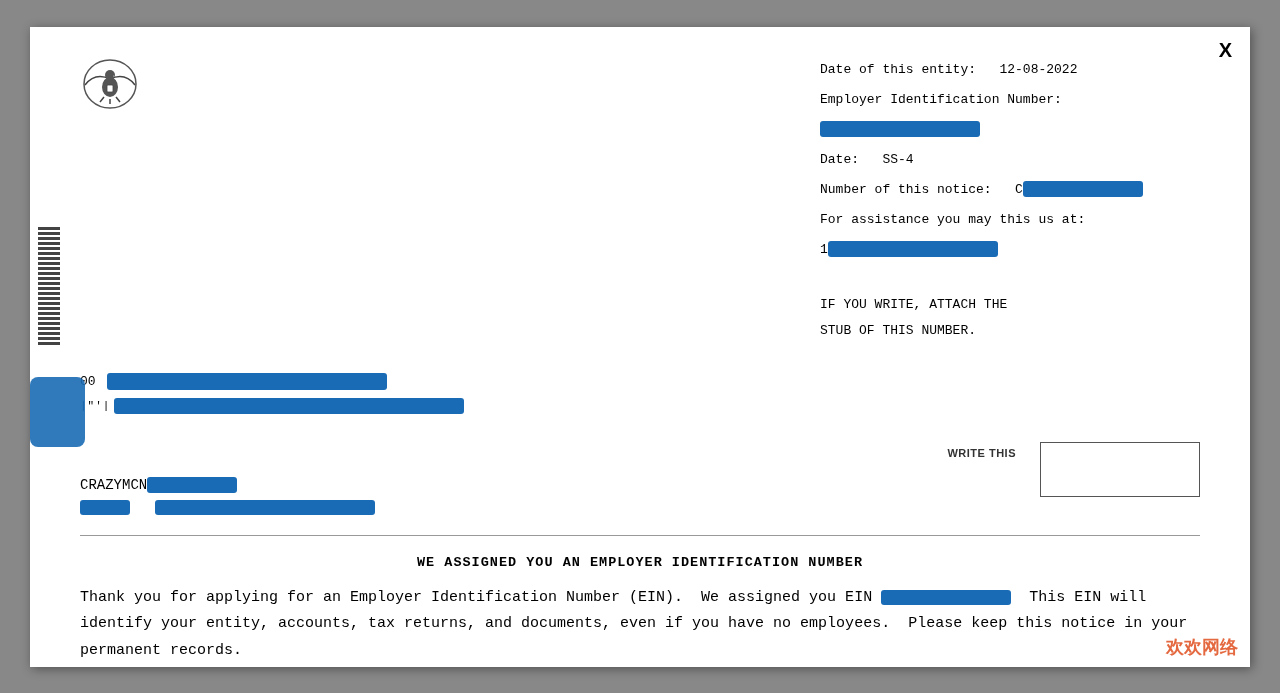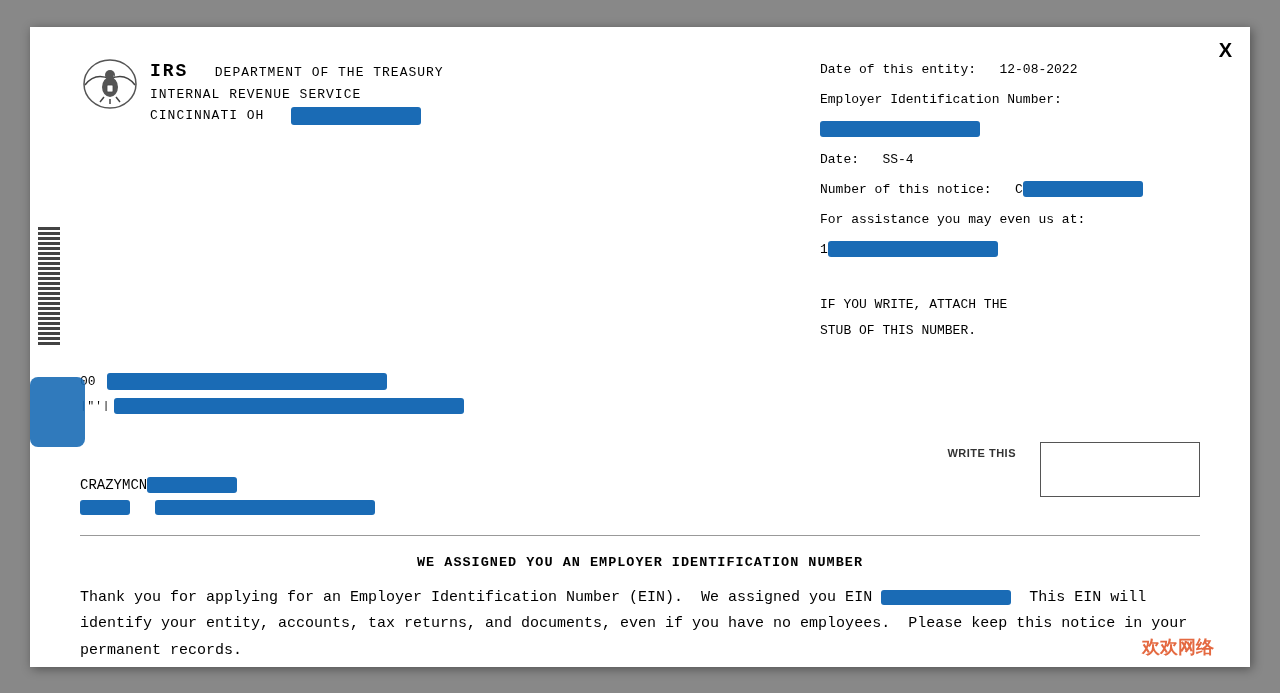--- a/index.html
+++ b/index.html
@@ -128,21 +128,21 @@
 
     .bottom-text {
       line-height: 1.75;
       font-size: 15px;
     }
 
     
     .watermark {
       position: absolute;
       bottom: 8px;
-      right: 36px;
+      right: 12px;
       color: #e05020;
       font-size: 18px;
       font-weight: bold;
       font-family: Arial, sans-serif;
       opacity: 0.85;
     }
 
     
     .barcode-left {
       position: absolute;
@@ -214,33 +214,20 @@
 
           <circle cx="30" cy="18" r="5" fill="#555"></circle>
 
           <path d="M33 18 L37 20 L33 20 Z" fill="#888"></path>
 
           <path d="M24 40 L20 45 M30 42 L30 47 M36 40 L40 45" stroke="#444" stroke-width="1.5"></path>
 
           <rect x="27" y="28" width="6" height="7" rx="1" fill="#fff" stroke="#444" stroke-width="0.8"></rect>
         </svg>
 
-        <div class="irs-text">
-          <div>
-            <span style="font-weight:bold; font-size:18px; letter-spacing:2px;">IRS</span>
-            &nbsp;
-            <span>DEPARTMENT OF THE TREASURY</span>
-          </div>
-          <div>INTERNAL REVENUE SERVICE</div>
-          <div>
-            <span>CINCINNATI  OH</span>
-            &nbsp;
-            <span class="redacted-bar" style="width:130px; height:18px;"></span>
-          </div>
-        </div>
       </div>
 
       <div class="right-info">
         <div class="info-row">
           <span>Date of this entity:</span>
           &nbsp;
           <span>12-08-2022</span>
         </div>
         <div class="info-row">
           <span>Employer Identification Number:</span>
@@ -252,21 +239,21 @@
           <span>Date:</span>
           &nbsp;
           <span>SS-4</span>
         </div>
         <div class="info-row">
           <span>Number of this notice:</span>
           &nbsp;
           <span style="color:#000">C</span><span class="redacted-bar" style="width:120px; height:16px;"></span>
         </div>
         <div class="info-row">
-          <span>For assistance you may even us at:</span>
+          <span>For assistance you may this us at:</span>
         </div>
         <div class="info-row">
           1<span class="redacted-bar" style="width:170px; height:16px;"></span>
         </div>
         <div style="margin-top:29px;">
           <div>IF YOU WRITE, ATTACH THE</div>
           <div>STUB OF THIS NUMBER.</div>
         </div>
       </div>
     </div>

